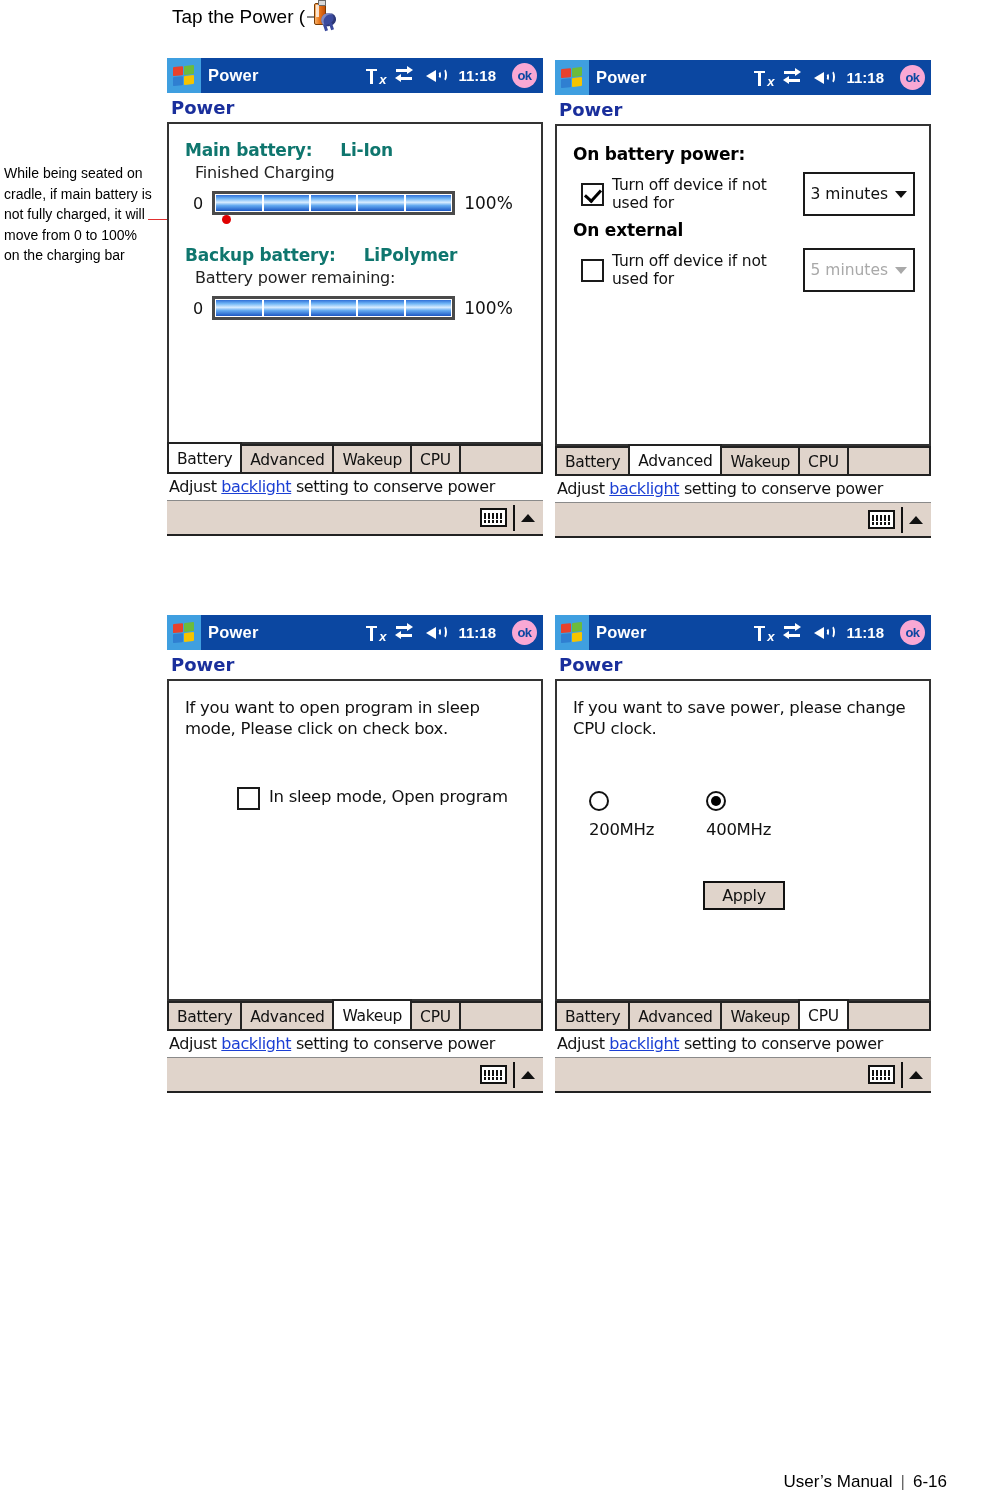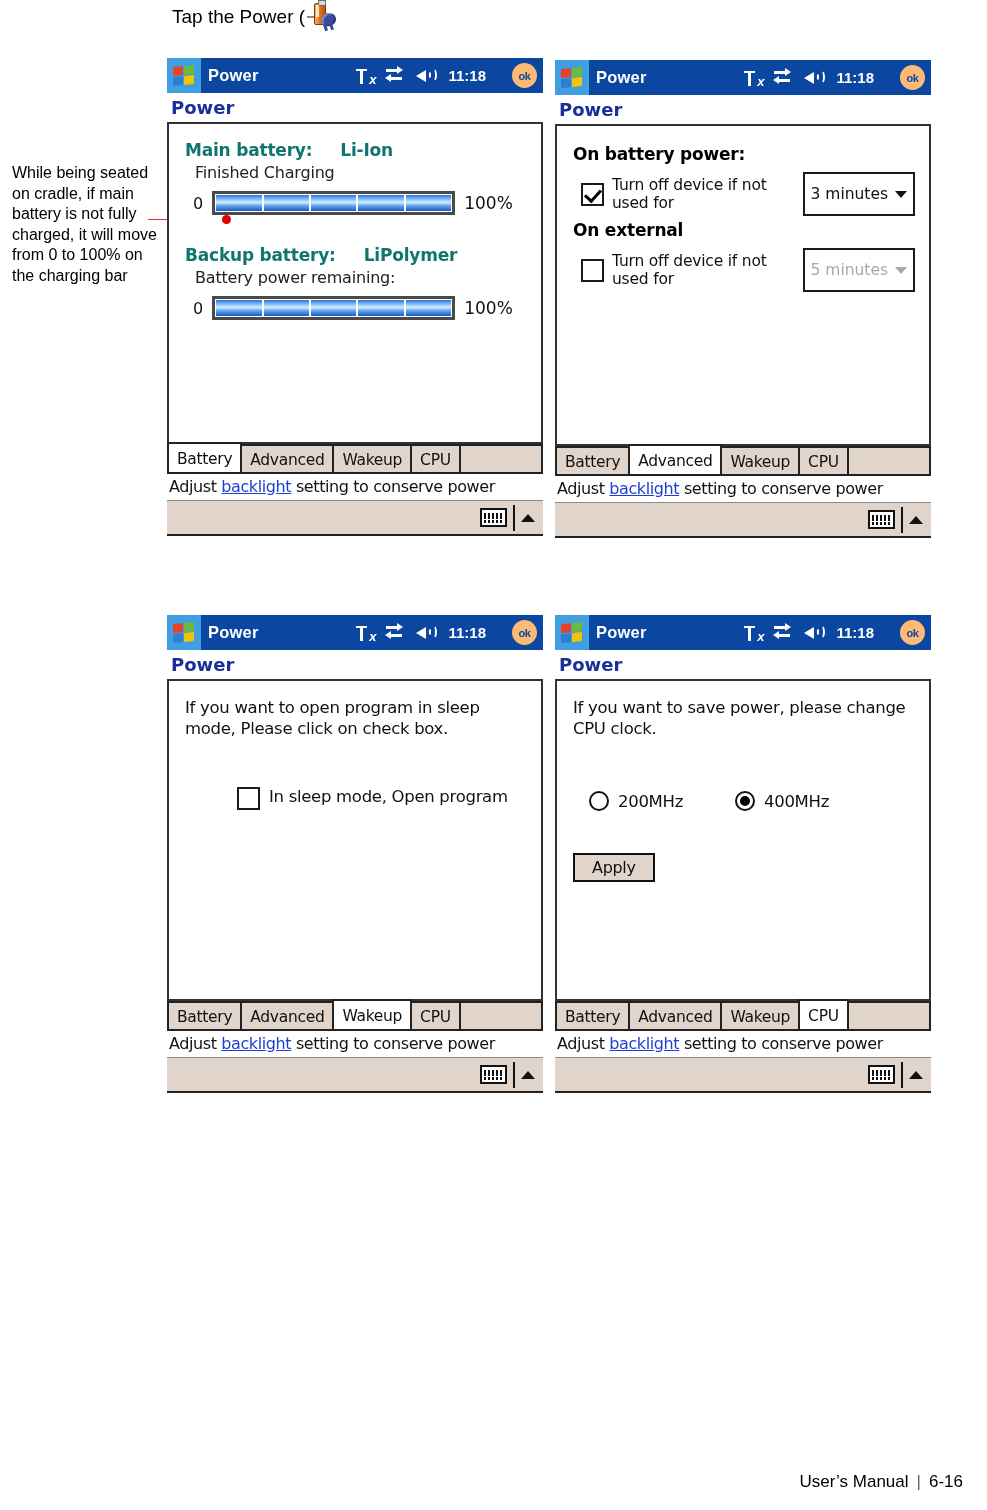--- a/index.html
+++ b/index.html
@@ -75,24 +75,24 @@
   .pii-cord {
     position:absolute;
     left:0px; top:14px;
     width:8px; height:2px;
     background:#8a8a8a;
   }
 
   
   .annotation {
     position: absolute;
-    left: 12px;
+    left: 4px;
     top: 163px;
     width: 148px;
-    font-size: 16px;
+    font-size: 14px;
     line-height: 20.5px;
     color: #000;
   }
   .ann-line {
     position: absolute;
     left: 148px;
     top: 219px;
     width: 82px;
     height: 1px;
     background: #e03030;
@@ -200,24 +200,24 @@
     border-left-color:transparent; border-top-color:transparent; border-bottom-color:transparent;
     border-radius:50%;
   }
   .ic-spk .w1 { left:10px; top:4px; width:5px; height:8px; }
   .ic-spk .w2 { left:13px; top:1px; width:8px; height:14px; }
 
   .tb-time { font-size:15px; font-weight:bold; color:#fff; }
 
   .tb-ok {
     width:25px; height:25px; border-radius:50%;
-    background:#fdba74; color:#0b47a1;
-    font-size:11px; font-weight:bold;
+    background:#f9a8d4; color:#0b47a1;
+    font-size:13px; font-weight:bold;
     display:flex; align-items:center; justify-content:center;
-    margin-left:16px;
+    margin-left:6px;
     letter-spacing:-0.5px;
   }
 
   
   .pagehead {
     color:#1a2f9c;
     font-weight:bold;
     font-size:18px;
     padding:4px 0 4px 4px;
     background:#fff;
@@ -341,34 +341,34 @@
     margin-top:48px; margin-left:52px;
   }
   .sleep-label { font-size:16.5px; line-height:20px; color:#111; letter-spacing:-0.3px; }
 
   
   .radios {
     display:flex; align-items:center;
     margin-top:52px; margin-left:16px;
     gap:52px;
   }
-  .radio-item { display:flex; align-items:center; gap:9px; }
+  .radio-item { display:flex; align-items:flex-start; gap:9px;flex-direction:column; }
   .rbtn {
     width:20px; height:20px; border-radius:50%;
     border:2px solid #111; background:#fff;
     position:relative; flex:0 0 auto;
   }
   .rbtn.sel:after {
     content:"";
     position:absolute; left:3px; top:3px;
     width:10px; height:10px; border-radius:50%;
     background:#000;
   }
   .rlabel { font-size:16.5px; color:#111; letter-spacing:-0.3px; }
-  .apply-wrap { display:flex; margin-top:42px; }
+  .apply-wrap { display:flex; justify-content:center; margin-top:42px; }
   .apply-btn {
     border:2px solid #111;
     background:#e0d4cb;
     font-size:16px;
     color:#111;
     padding:3px 17px;
     letter-spacing:-0.3px;
     font-family:"DejaVu Sans", sans-serif;
   }
 
@@ -451,21 +451,21 @@
   .sip-caret {
     width:0; height:0;
     border-left:7px solid transparent;
     border-right:7px solid transparent;
     border-bottom:8px solid #111;
   }
 
   
   .footer {
     position:absolute;
-    right:24px;
+    right:40px;
     bottom:18px;
     font-size:17px;
     color:#000;
     display:flex;
     align-items:center;
     gap:8px;
   }
   .footer-sep { color:#666; }
 </style>
 </head>

